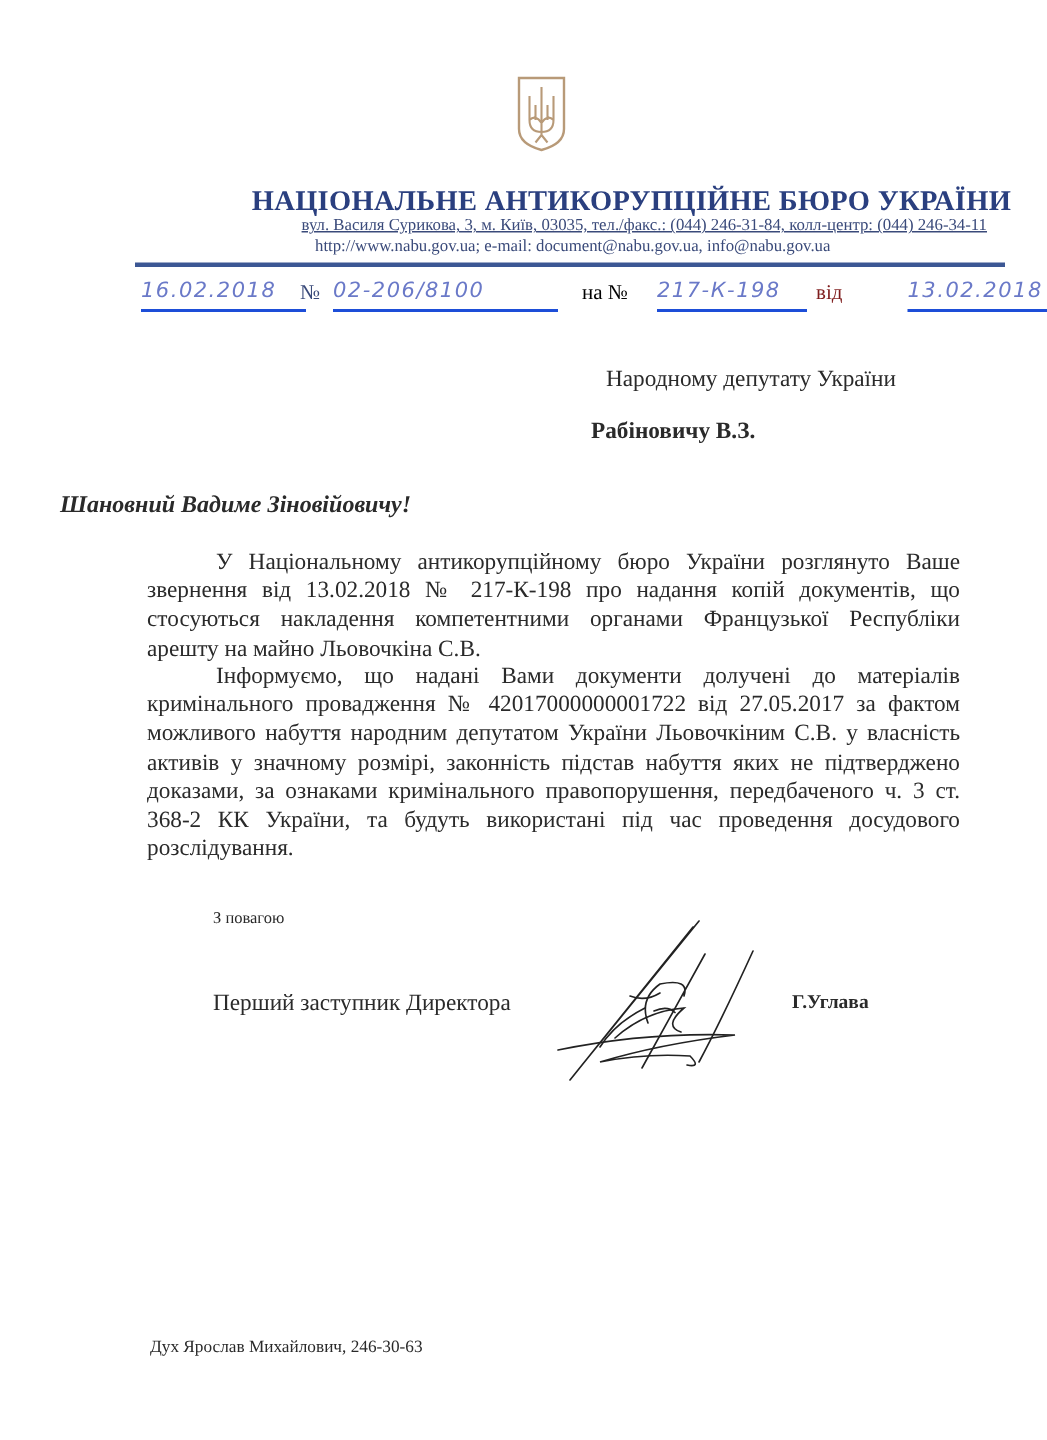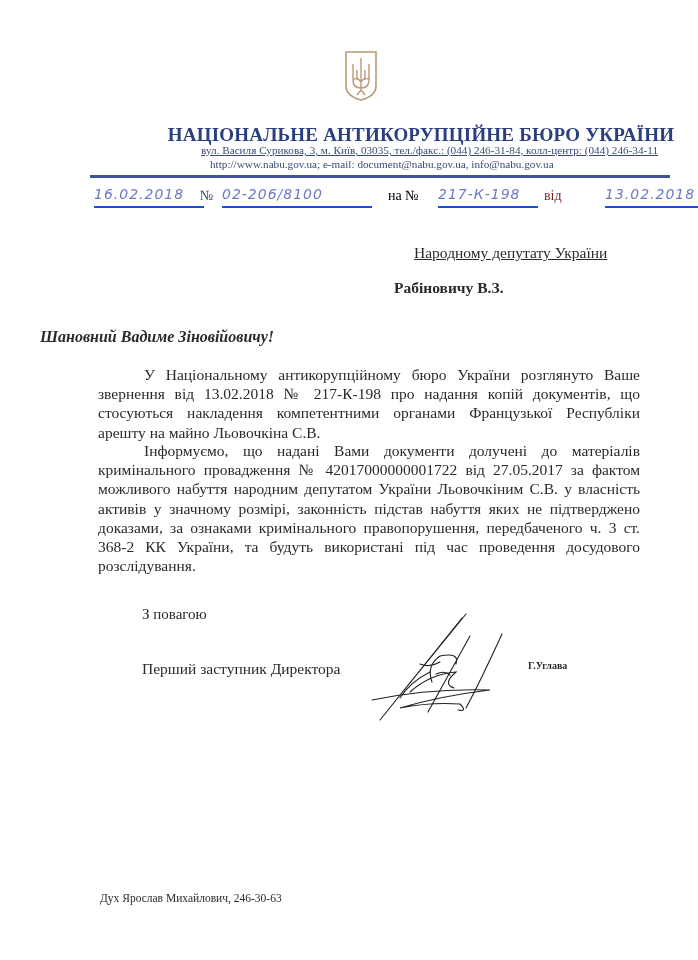--- a/index.html
+++ b/index.html
@@ -14,31 +14,31 @@
   #header-rule { left: 90px; top: 175px; width: 580px; height: 3px; background: #3c5794; }
   .hw { font-family: "DejaVu Sans", sans-serif; font-style: italic; color: #6a79c8; font-size: 14px; letter-spacing: 1px; }
   .uline { border-bottom: 2px solid #1d4ed8; }
   #out-date { left: 94px; top: 186px; width: 110px; height: 20px; }
   #out-no-label { left: 200px; top: 188px; font-size: 14px; color: #3a4a7a; }
   #out-no { left: 222px; top: 186px; width: 150px; height: 20px; }
   #in-no-label { left: 388px; top: 188px; font-size: 14px; color: #000000; }
   #in-no { left: 438px; top: 186px; width: 100px; height: 20px; }
   #in-date-label { left: 544px; top: 188px; font-size: 14px; color: #7f1d1d; }
   #in-date { left: 565px; top: 186px; width: 100px; height: 20px; margin-left: 40px; }
-  #addressee-title { left: 414px; top: 244px; font-size: 15.5px; text-decoration: underline; }
+  #addressee-title { left: 404px; top: 244px; font-size: 15.5px; }
   #addressee-name { left: 394px; top: 279px; font-size: 15.5px; font-weight: bold; }
   #salutation { left: 0; width: 698px; top: 328px; font-size: 16px;
                 font-weight: bold; font-style: italic; padding-left: 40px; box-sizing: border-box; }
   .para { left: 98px; width: 542px; font-size: 15.5px; line-height: 19.2px; text-align: justify; text-indent: 46px; }
   #para1 { top: 365px; }
   #para2 { top: 441px; }
-  #closing { left: 142px; top: 606px; font-size: 15px; }
+  #closing { left: 142px; top: 606px; font-size: 11px; }
   #signer-title { left: 142px; top: 660px; font-size: 15.5px; }
   #signature { left: 370px; top: 612px; width: 160px; height: 110px; }
-  #signer-name { left: 528px; top: 660px; font-size: 10px; font-weight: bold; }
+  #signer-name { left: 528px; top: 660px; font-size: 13px; font-weight: bold; }
   #executor { left: 100px; top: 892px; font-size: 11.5px; }
 </style>
 </head>
 <body>
 
 <svg id="emblem" class="abs" viewBox="0 0 34 52">
   <path d="M2 2 H32 V36 Q32 46 17 50 Q2 46 2 36 Z" fill="none" stroke="#b89a78" stroke-width="1.6"></path>
   <path d="M17 8 V40 M17 40 L13 45 M17 40 L21 45 M9 14 V30 Q9 38 17 38 Q25 38 25 30 V14 M9 30 Q13 26 17 32 Q21 26 25 30 M13 20 V30 M21 20 V30" fill="none" stroke="#b89a78" stroke-width="1.4"></path>
 </svg>
 

